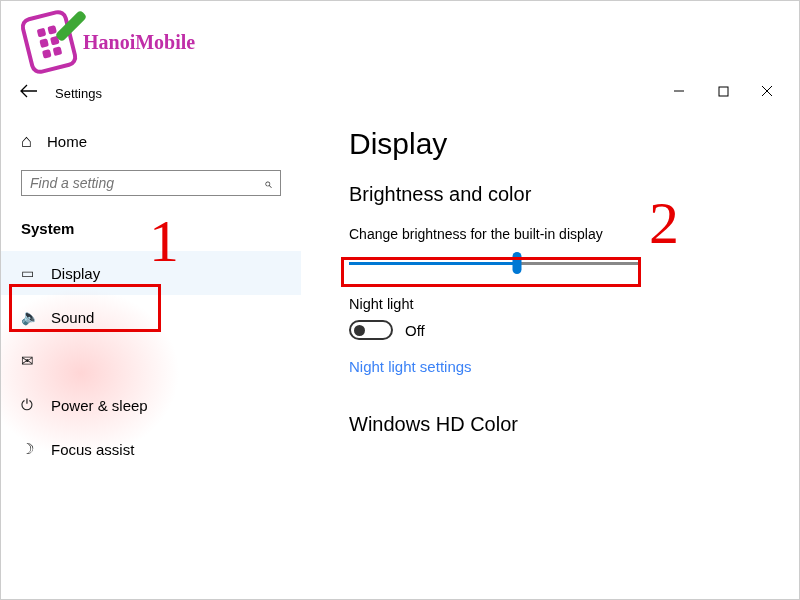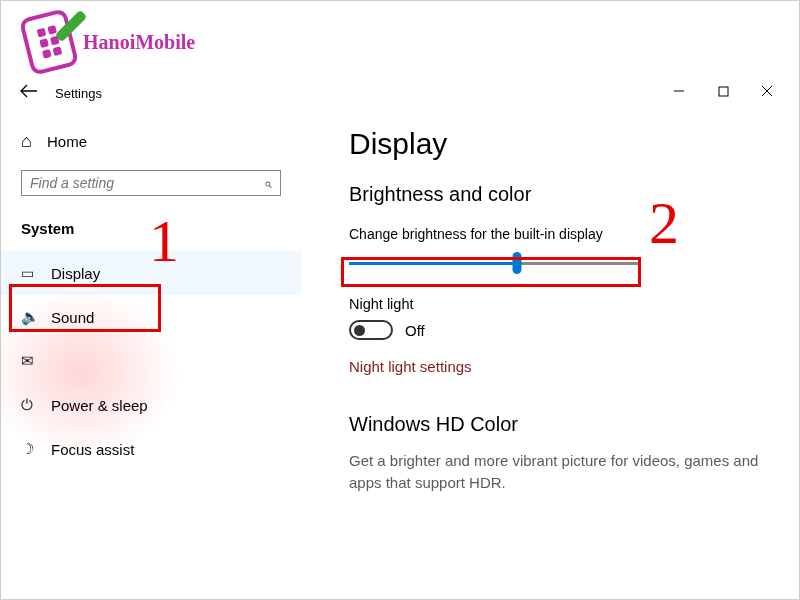--- a/index.html
+++ b/index.html
@@ -221,21 +221,21 @@
   }
   .knob {
     position: absolute;
     width: 11px; height: 11px;
     background: #333;
     border-radius: 50%;
     top: 2.5px; left: 3px;
   }
   .toggle-text { font-size: 15px; }
   .link {
-    color: #7f1d1d;
+    color: #3b82f6;
     font-size: 15px;
     cursor: pointer;
     margin-bottom: 38px;
     display: inline-block;
   }
   .h3 {
     font-size: 20px;
     font-weight: 400;
     margin-bottom: 14px;
   }
@@ -383,20 +383,19 @@
     </div>
     <div class="nl-label">Night light</div>
     <div class="toggle-row">
       <div class="toggle">
         <div class="knob"></div>
       </div>
       <div class="toggle-text">Off</div>
     </div>
     <div class="link">Night light settings</div>
     <div class="h3">Windows HD Color</div>
-    <div class="sub">Get a brighter and more vibrant picture for videos, games and apps that support HDR.</div>
   </div>
 </div>
 
 <div class="anno-box1"></div>
 <div class="anno-num1">1</div>
 <div class="anno-box2"></div>
 <div class="anno-num2">2</div>
 
 </body></html>

